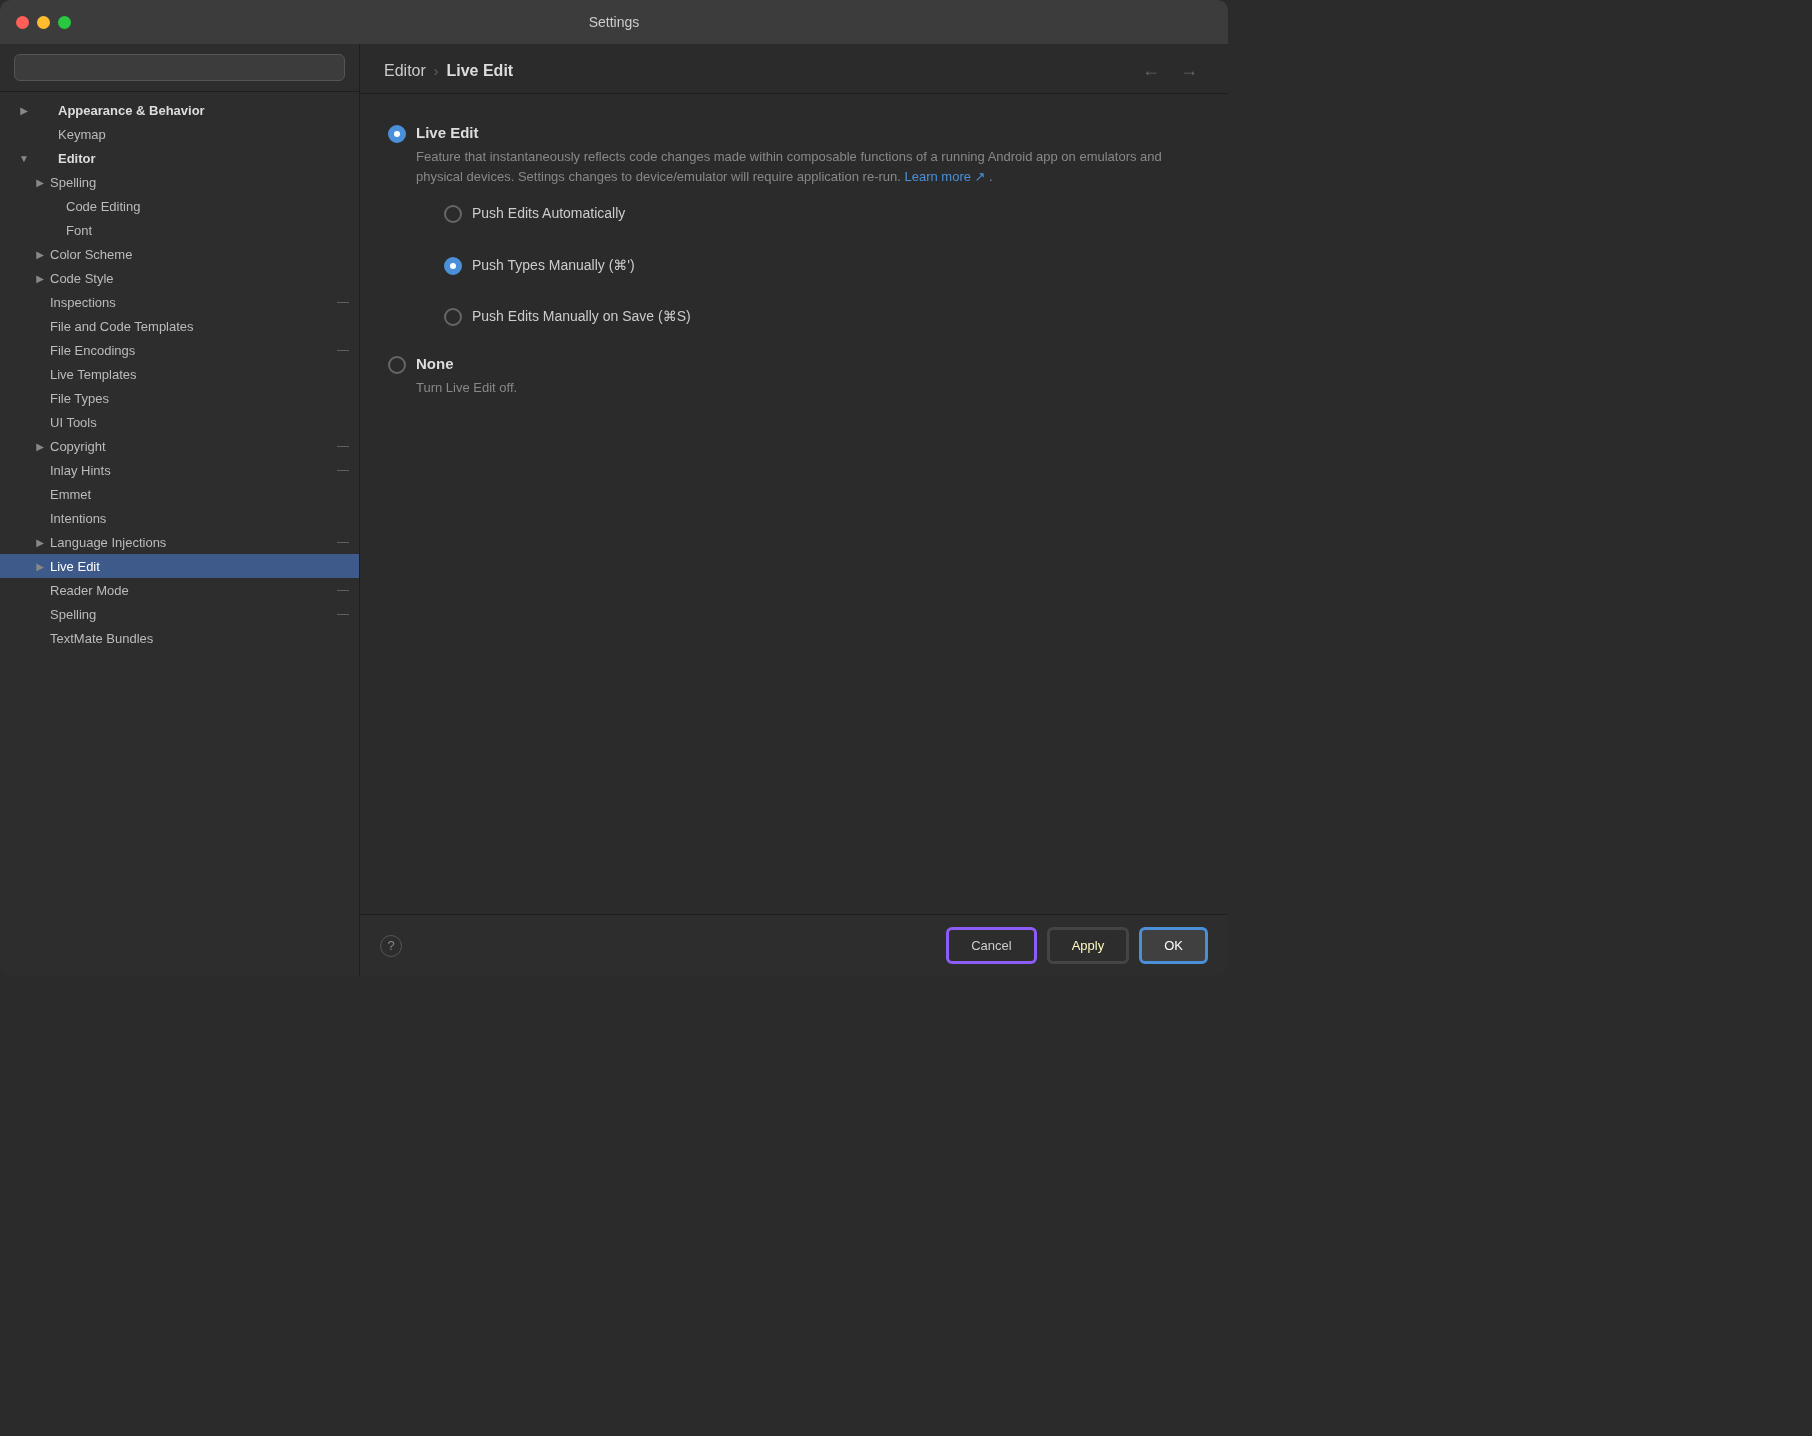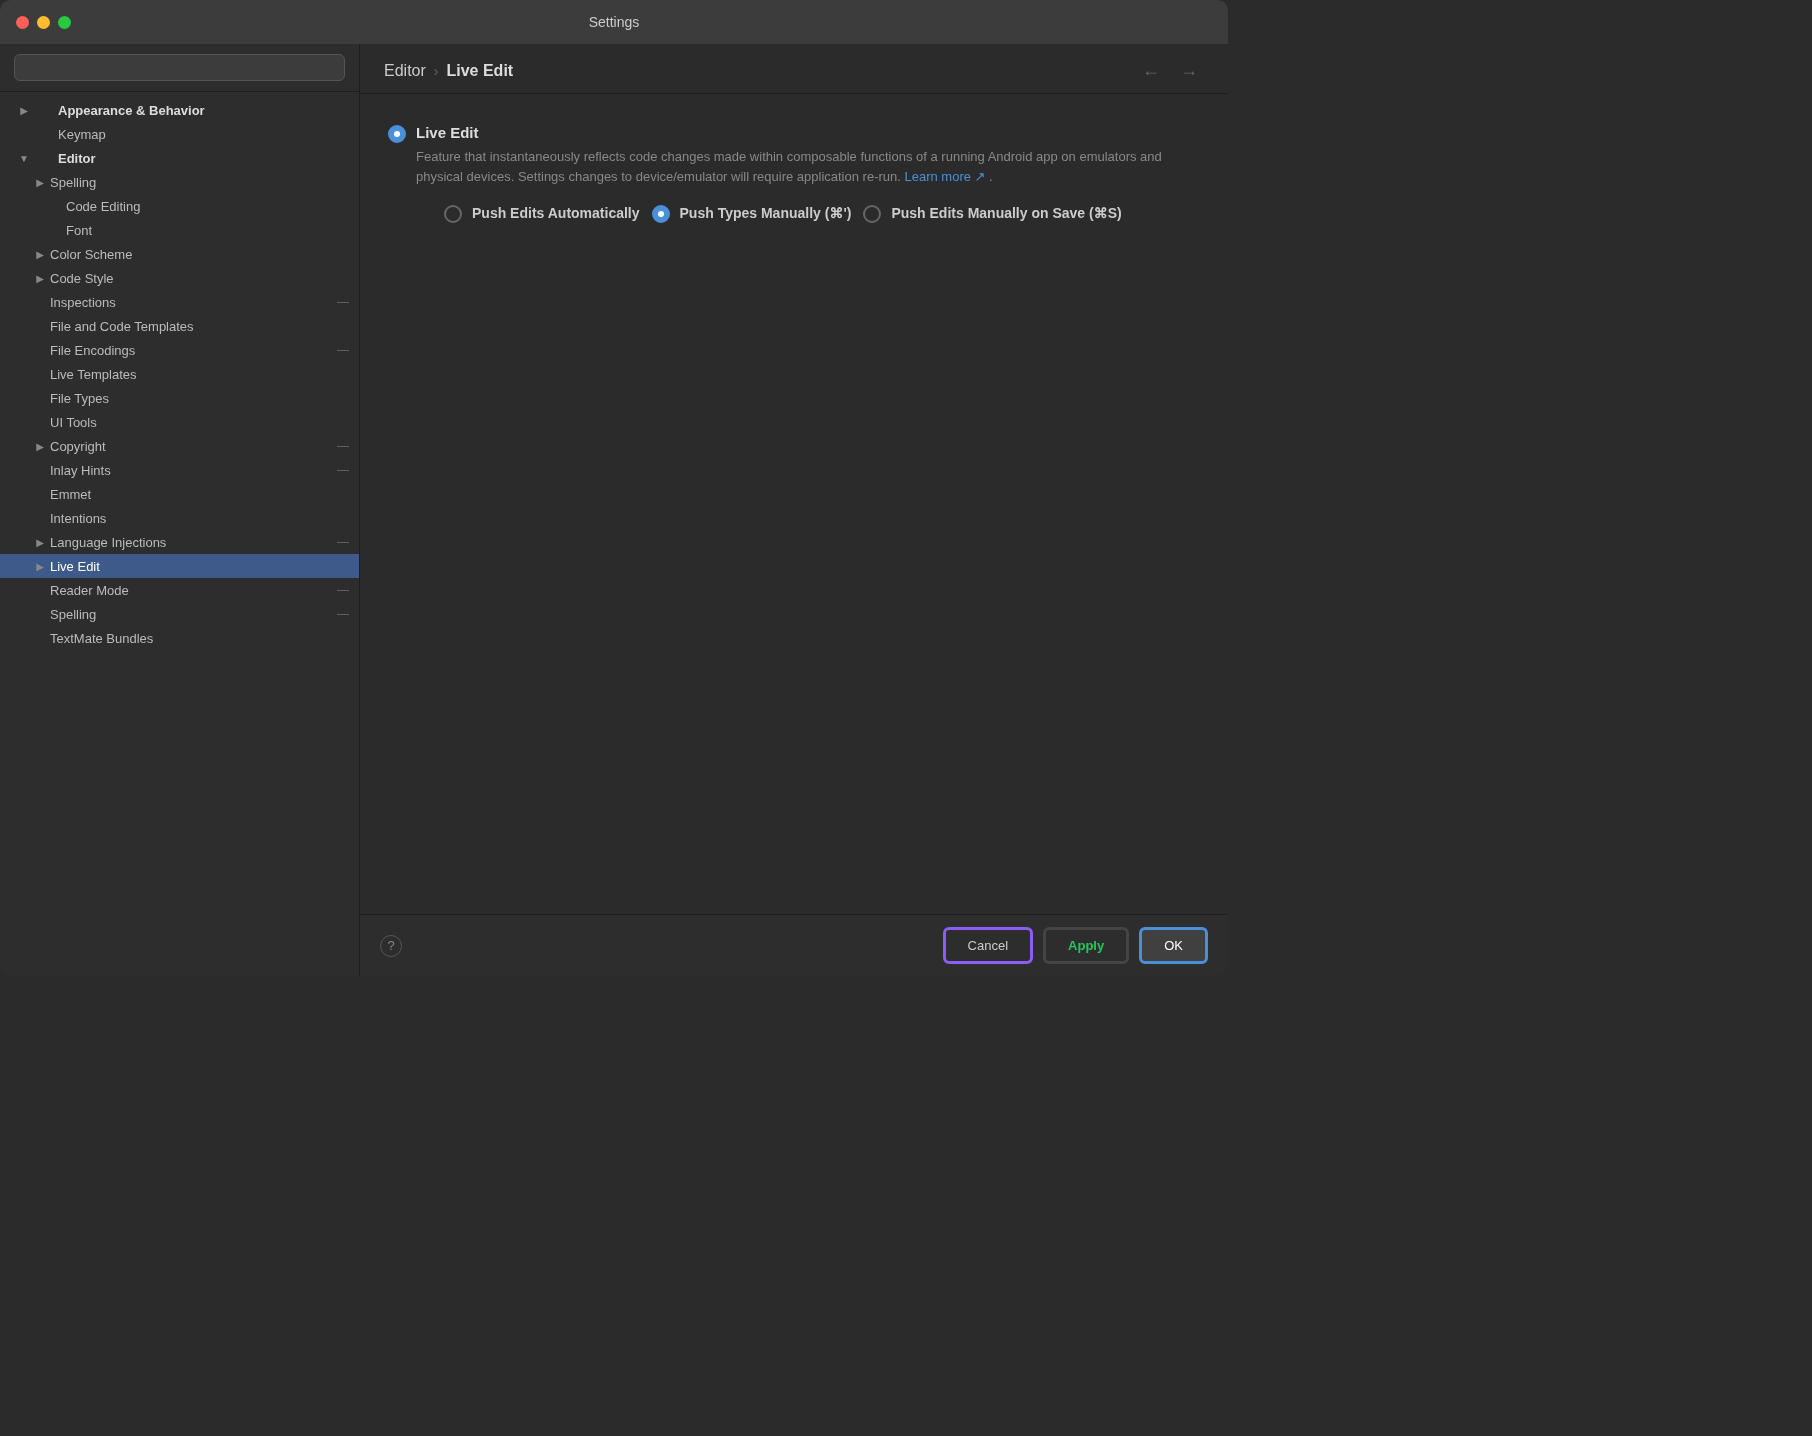--- a/index.html
+++ b/index.html
@@ -262,24 +262,23 @@
 
     .radio-sublabel {
       font-size: 13px;
       color: #888;
       margin-top: 4px;
       line-height: 1.5;
     }
 
     .sub-radio-group {
       display: flex;
-      flex-direction: row;
+      flex-direction: column;
       padding-left: 28px;
-      gap: 12px;
-      font-weight: bold;
+      gap: 20px;
     }
 
     .learn-more {
       color: #4a90d9;
       text-decoration: none;
     }
 
     .section-title {
       font-size: 15px;
       font-weight: 600;
@@ -313,23 +312,22 @@
       font-weight: 500;
     }
 
     .btn-cancel {
       background: transparent;
       color: #ccc;
     }
 
     .btn-apply {
       background: transparent;
-      color: #22c55e;
+      color: #fef9c3;
       border-color: #444;
-      font-weight: bold;
     }
 
     .btn-ok {
       background: #404040;
       color: #fff;
       border-color: #4a90d9;
       text-align: right;
     }
 
     .help-btn {
@@ -534,20 +532,27 @@
 
             <div class="radio-option">
               <div class="radio-input"></div>
               <span class="radio-label">Push Edits Manually on Save (⌘S)</span>
             </div>
 
           </div>
         </div>
       </div>
 
+      <div class="radio-option" style="margin-top: 10px;">
+        <div class="radio-input"></div>
+        <div>
+          <div class="section-title">None</div>
+          <div class="radio-sublabel">Turn Live Edit off.</div>
+        </div>
+      </div>
 
     </div>
 
     <div class="bottom-bar">
       <button class="help-btn">?</button>
       <div class="bottom-right">
         <button class="btn btn-cancel">Cancel</button>
         <button class="btn btn-apply">Apply</button>
         <button class="btn btn-ok">OK</button>
       </div>

